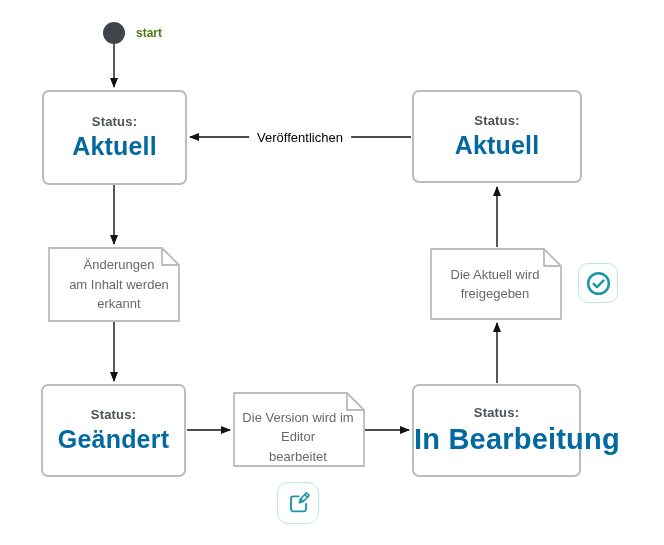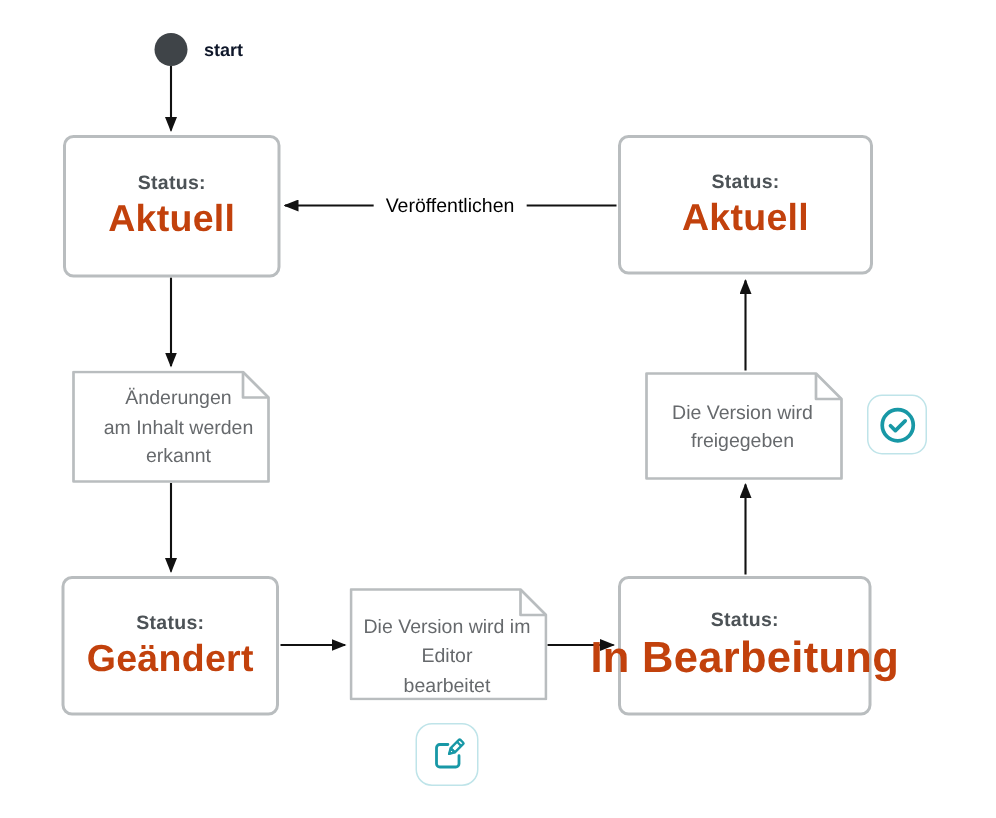--- a/index.html
+++ b/index.html
@@ -28,46 +28,45 @@
     width: 22px; height: 22px;
     border-radius: 50%;
     background: #3f4448;
     left: 103px; top: 22px;
   }
   .start-label {
     position: absolute;
     left: 136px; top: 26px;
     font-size: 12px;
     font-weight: 700;
-    color: #0f172a;
+    color: #4d7c0f;
   }
 
   
   .state {
     position: absolute;
     background: #ffffff;
     border: 2px solid #b9bdbf;
     border-radius: 7px;
     display: flex;
     flex-direction: column;
-    align-items: center;
     justify-content: center;
     gap: 3px;
     text-align: center;
   }
   .state-prefix {
     font-size: 13px;
     font-weight: 700;
     color: #4c5256;
     letter-spacing: 0.2px;
   }
   .state-name {
     font-size: 25px;
     font-weight: 700;
-    color: #c2410c;
+    color: #0369a1;
     letter-spacing: 0.2px;
     white-space: nowrap;
   }
   .state-name.small { font-size: 29px; }
 
   
   .note {
     position: absolute;
   }
   .note svg.note-shape {
@@ -176,21 +175,21 @@
     <div class="note-text">Die Version wird im
 Editor
 bearbeitet</div>
   </div>
 
   <div class="note" style="left:430px; top:248px; width:132px; height:72px;">
     <svg class="note-shape" width="132" height="72" viewBox="0 0 132 72">
       <path d="M1,1 H114 L131,18 V71 H1 Z" fill="#ffffff" stroke="#b9bdbf" stroke-width="1.8" stroke-linejoin="round"></path>
       <path d="M114,1 V18 H131" fill="none" stroke="#b9bdbf" stroke-width="1.8" stroke-linejoin="round"></path>
     </svg>
-    <div class="note-text">Die Version wird
+    <div class="note-text">Die Aktuell wird
 freigegeben</div>
   </div>
 
   <div class="transition-label">Veröffentlichen</div>
 
   <div class="icon-btn" style="left:578px; top:263px; width:40px; height:40px;">
     <span>
       <svg width="27" height="27" viewBox="0 0 24 24">
         <circle cx="12" cy="12" r="9.2" fill="none" stroke="#1898a6" stroke-width="2.2"></circle>
         <path d="M7.7 12.3 L10.6 15.2 L16.4 9.4" fill="none" stroke="#1898a6" stroke-width="2.2" stroke-linecap="round" stroke-linejoin="round"></path>

